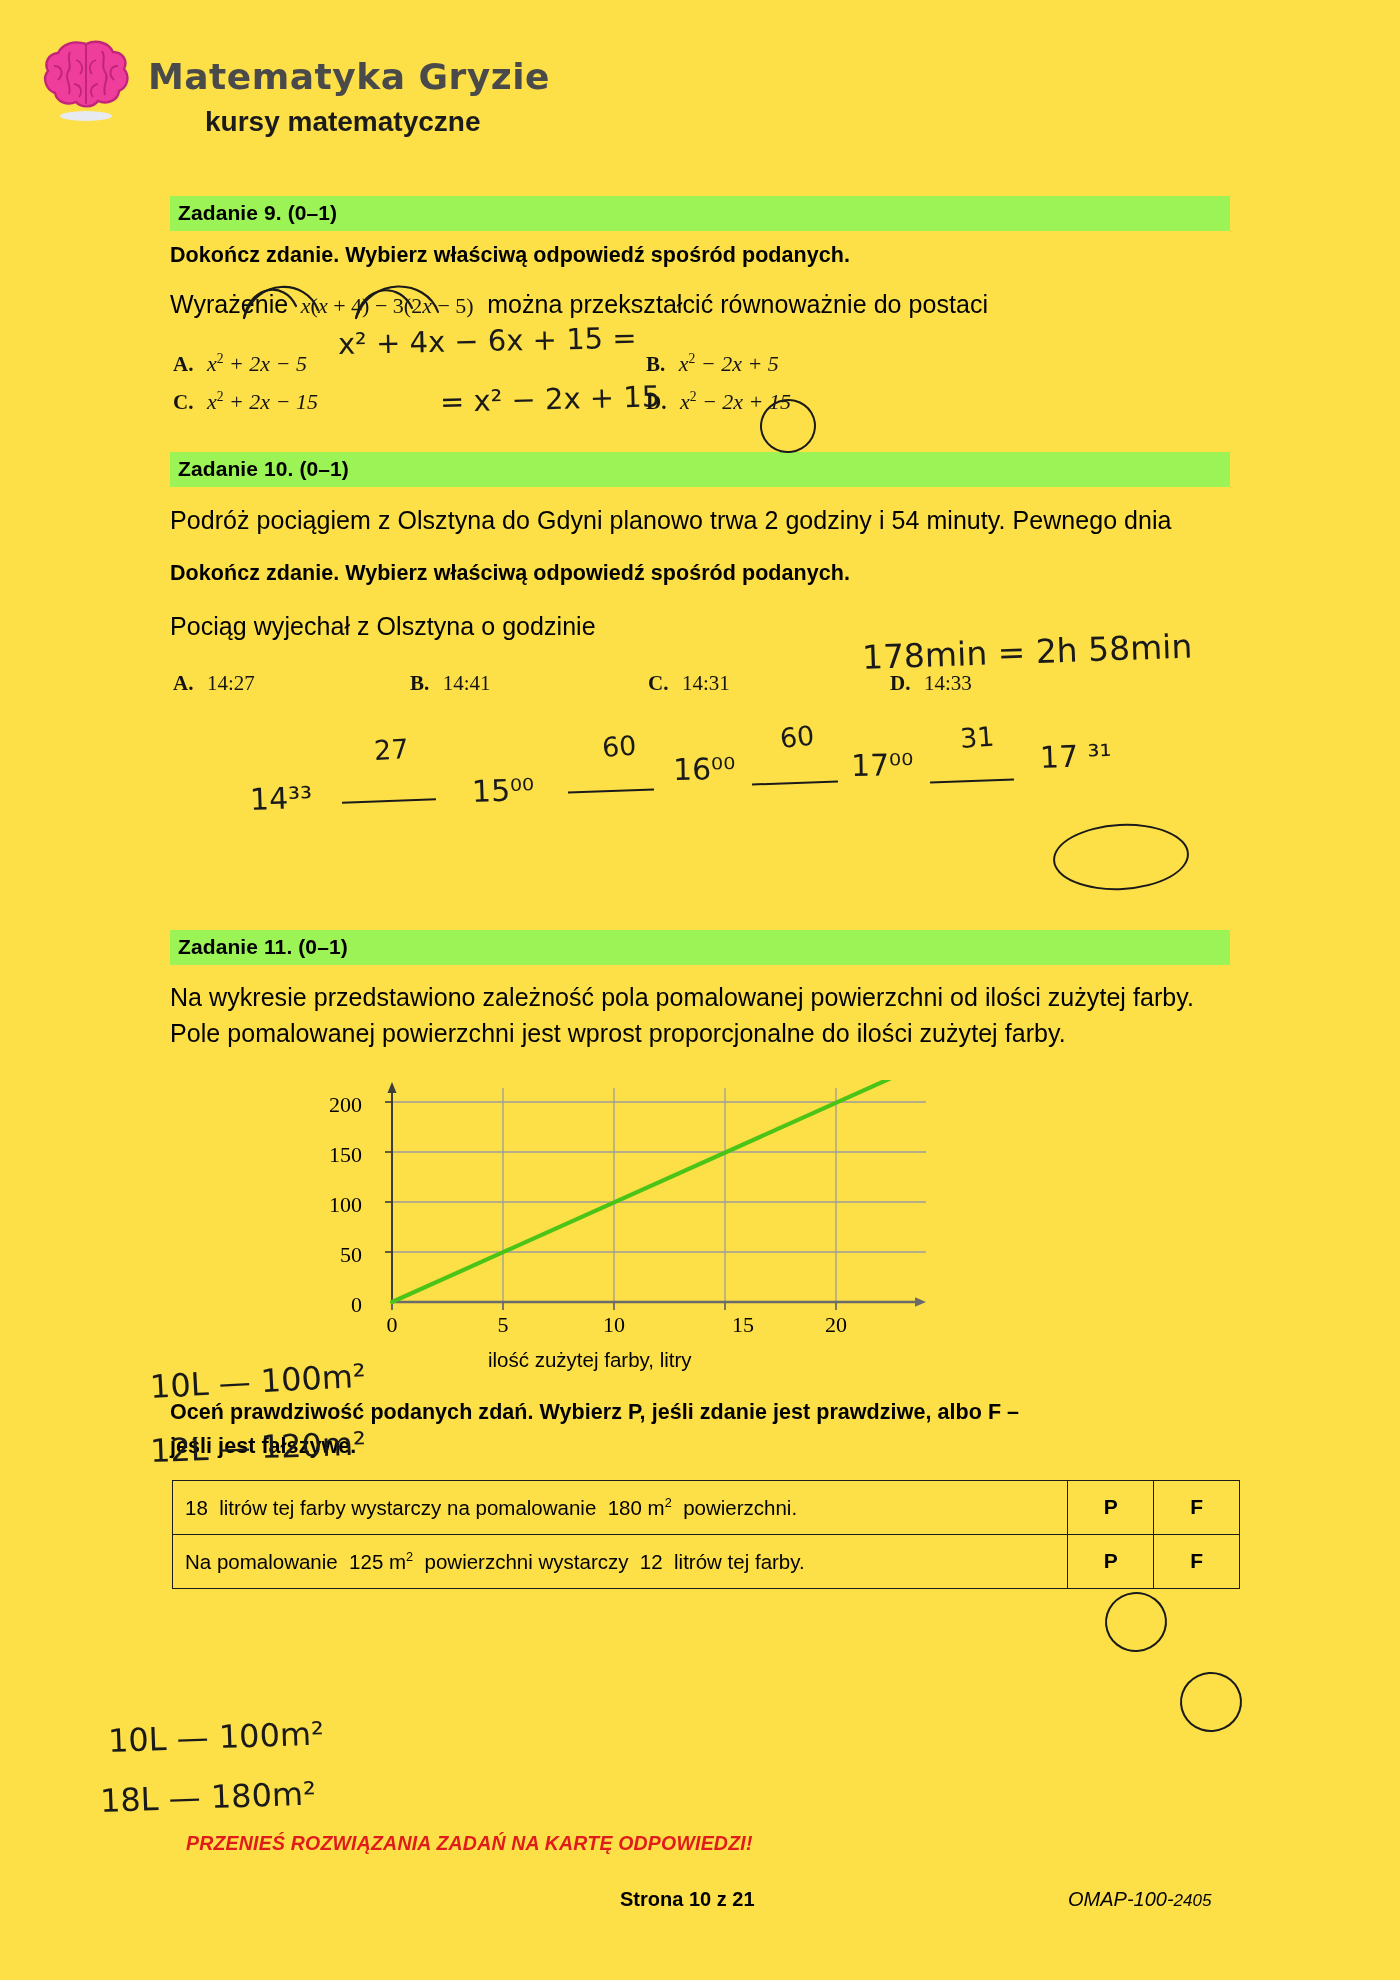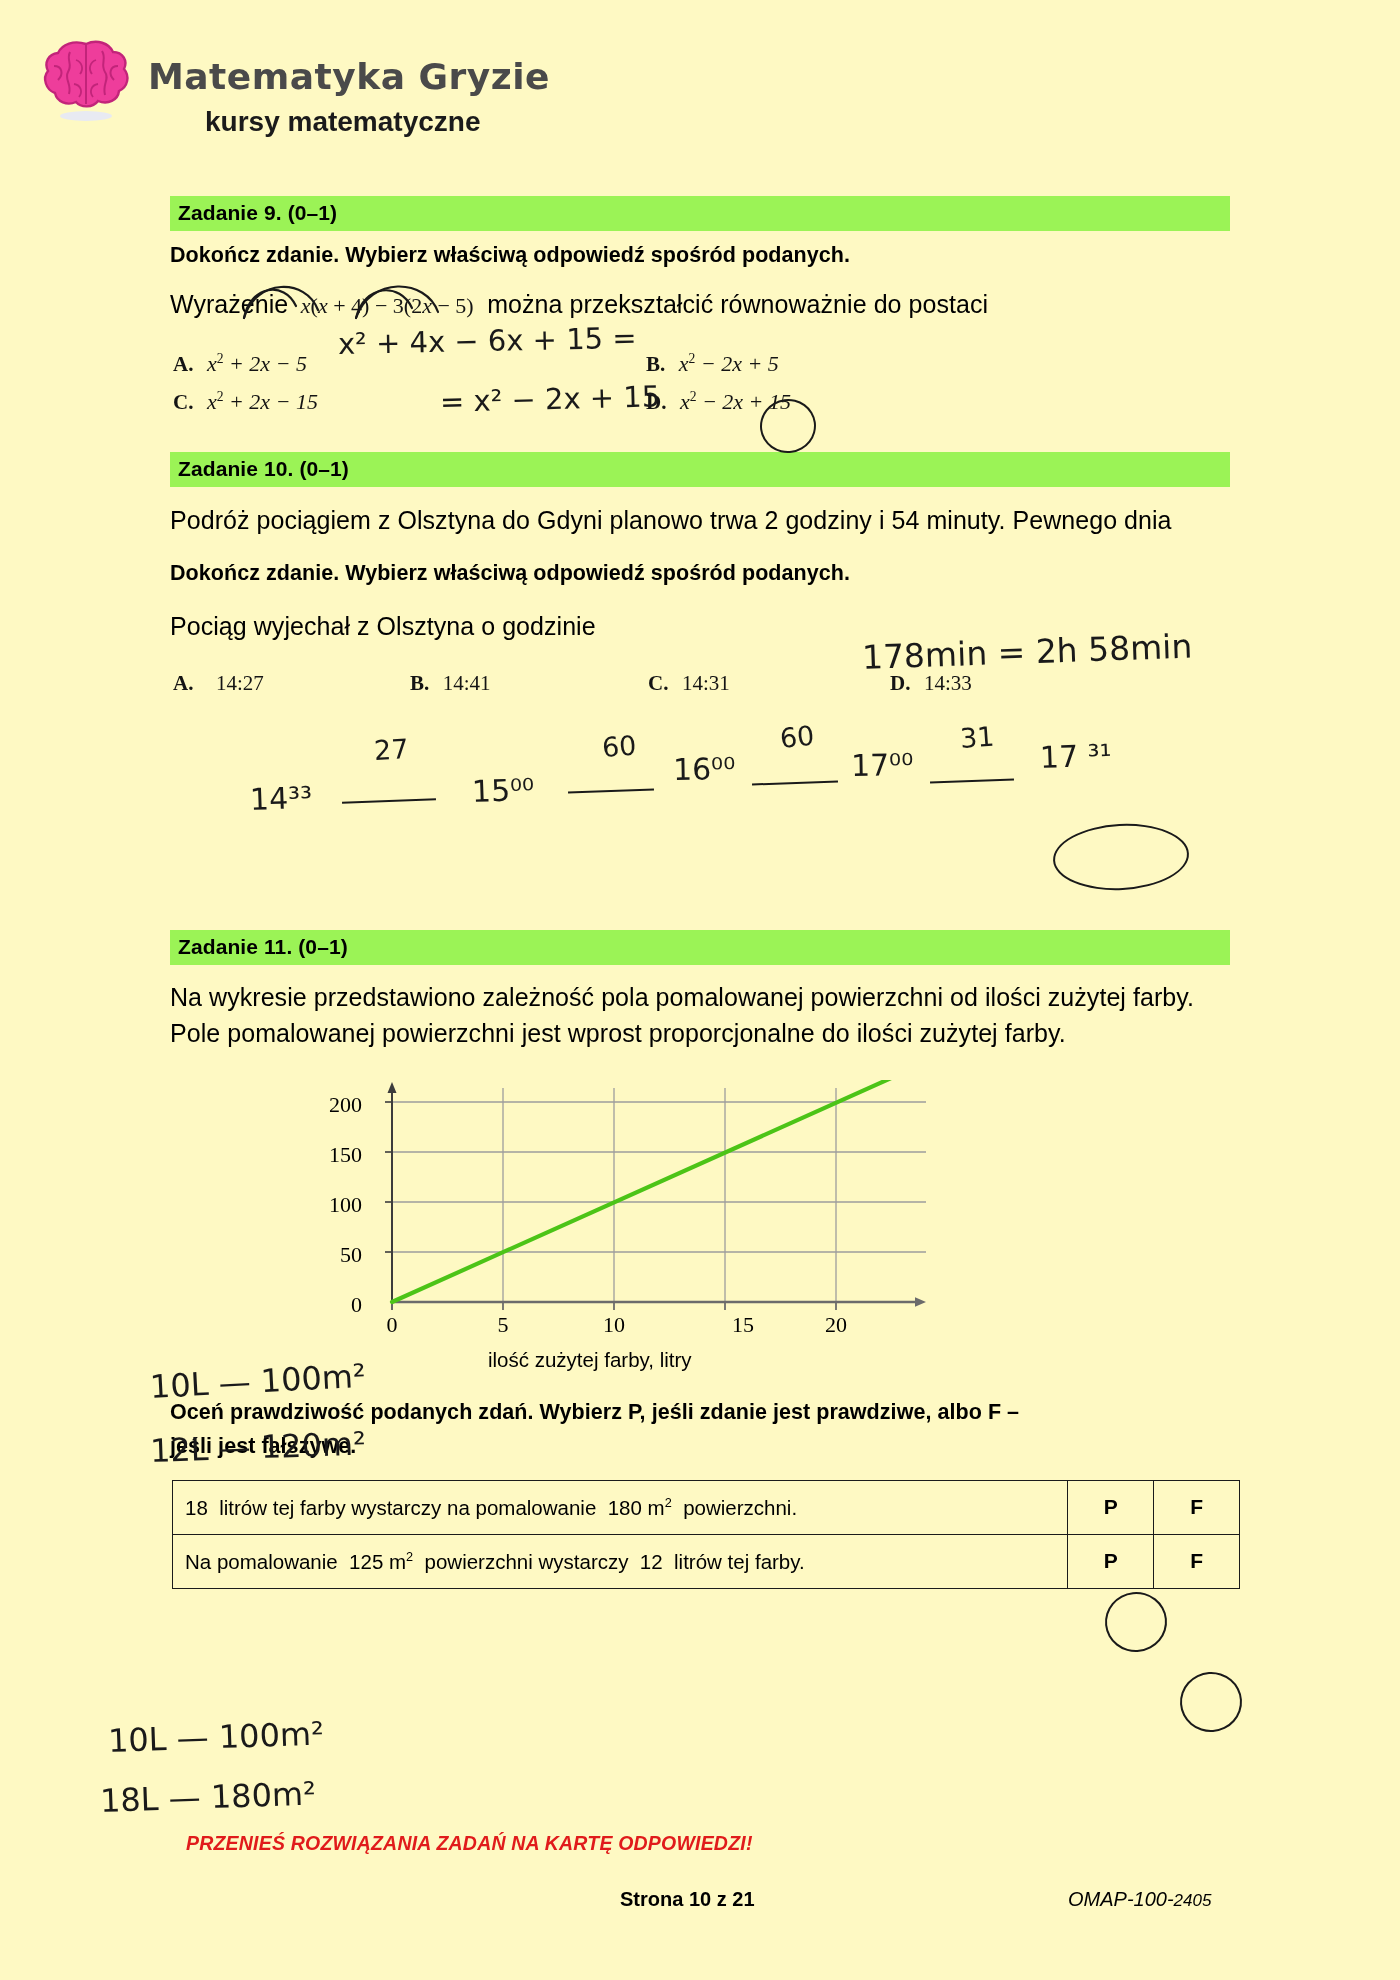--- a/index.html
+++ b/index.html
@@ -13,21 +13,21 @@
     position: relative;
     font-family: "Liberation Sans", sans-serif;
     color: #141414;
     overflow: hidden;
   }
 
   
   .page {
     position: absolute;
     inset: 0;
-    background: #fef9c3;
+    background: #fde047;
   }
 
   
   .brand {
     position: absolute;
     left: 40px;
     top: 26px;
     width: 560px;
     height: 110px;
   }
@@ -283,21 +283,21 @@
 
       <div class="body-line" style="margin-top:14px; line-height:38px;">Podróż pociągiem z Olsztyna do Gdyni planowo trwa  2 godziny  i  54 minuty. Pewnego dnia</div>
 
       <div class="bold-line" style="margin-top:22px;">Dokończ zdanie. Wybierz właściwą odpowiedź spośród podanych.</div>
 
       <div class="body-line" style="margin-top:26px;">Pociąg wyjechał z Olsztyna o godzinie</div>
 
       <div style="position:relative; margin-top:30px; height:40px;">
         <div style="position:absolute; left:3px; top:0;">
           <span class="opt-letter">A.</span>
-          <span class="time-val" style="margin-left:18px;">14:27</span>
+          <span class="time-val" style="margin-left:9px;">14:27</span>
         </div>
         <div style="position:absolute; left:240px; top:0;">
           <span class="opt-letter">B.</span>
           <span class="time-val" style="margin-left:9px;">14:41</span>
         </div>
         <div style="position:absolute; left:478px; top:0;">
           <span class="opt-letter">C.</span>
           <span class="time-val" style="margin-left:9px;">14:31</span>
         </div>
         <div style="position:absolute; left:720px; top:0;">

